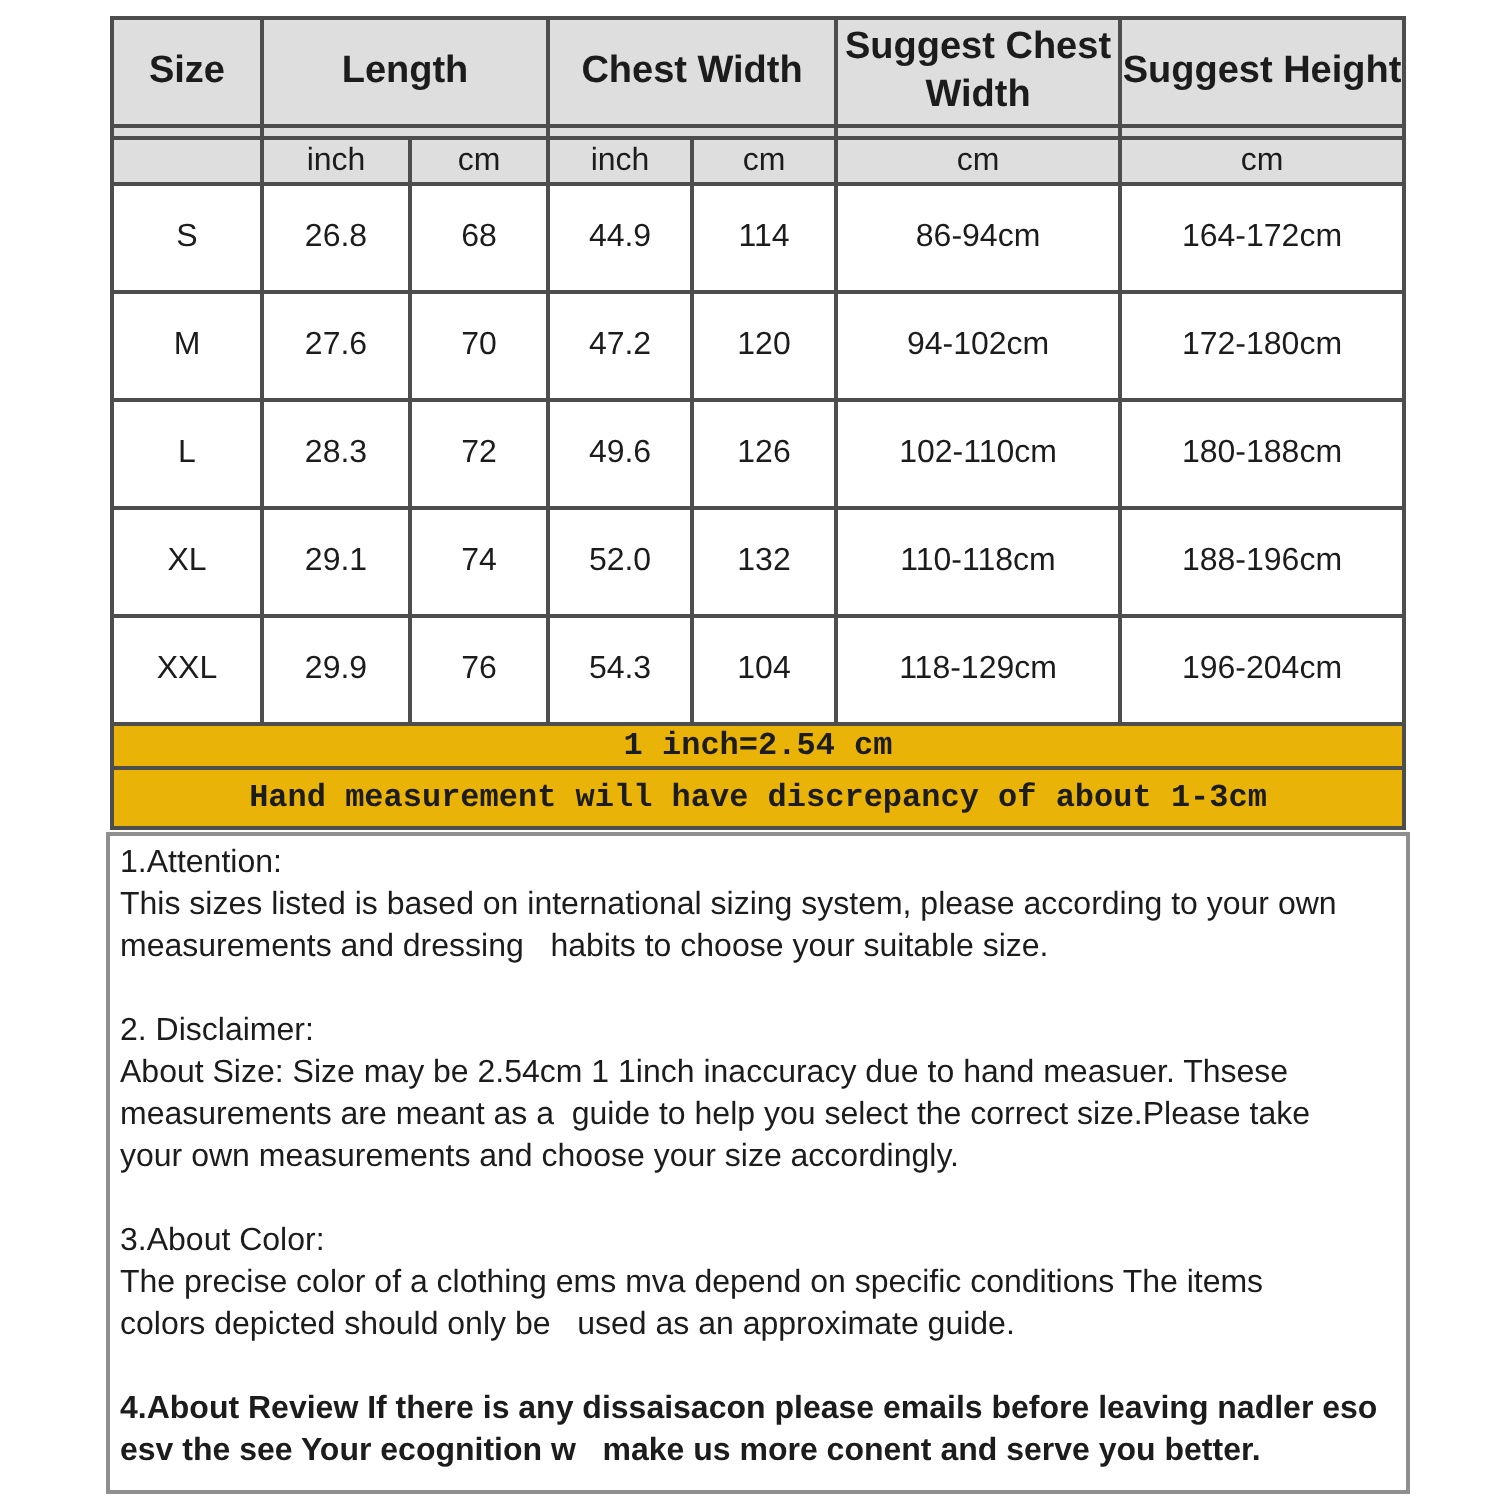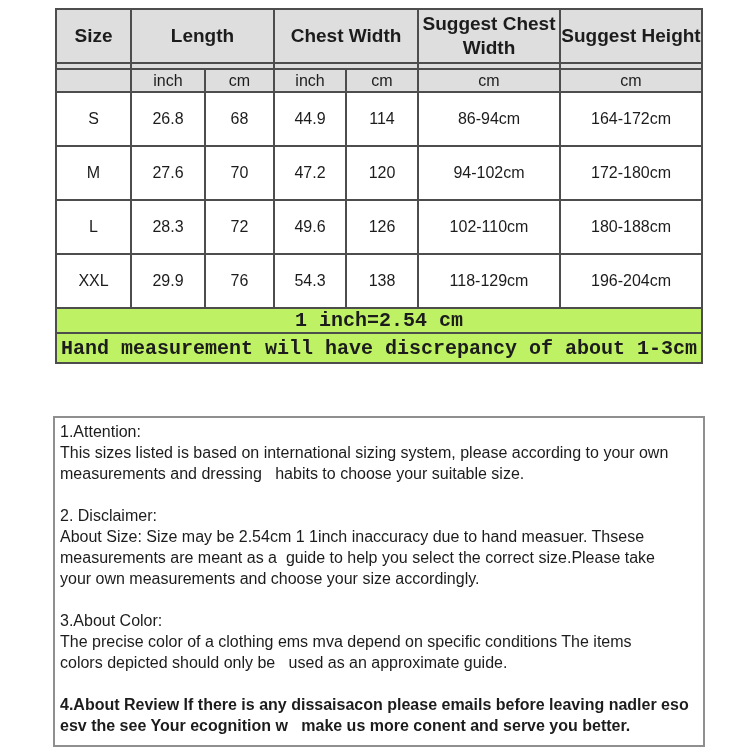--- a/index.html
+++ b/index.html
@@ -47,22 +47,22 @@
     height: 21px;
   }
   tr.data-row td {
     font-size: 16px;
     height: 52px;
     background: #ffffff;
   }
   tr.note-row td {
     font-family: "Liberation Mono", monospace;
     font-weight: bold;
-    font-size: 20px;
-    background: #bef264;
+    font-size: 16px;
+    background: #eab308;
   }
   tr.note-row.inch td { height: 20px; }
   tr.note-row.hand td { height: 28px; margin-left: 28px; }
 
   .notes-box {
     position: absolute;
     left: 53px;
     top: 416px;
     width: 640px;
     min-height: 318px;
@@ -139,25 +139,34 @@
       <tr class="data-row">
         <td>L</td>
         <td>28.3</td>
         <td>72</td>
         <td>49.6</td>
         <td>126</td>
         <td>102-110cm</td>
         <td>180-188cm</td>
       </tr>
       <tr class="data-row">
+        <td>XL</td>
+        <td>29.1</td>
+        <td>74</td>
+        <td>52.0</td>
+        <td>132</td>
+        <td>110-118cm</td>
+        <td>188-196cm</td>
+      </tr>
+      <tr class="data-row">
         <td>XXL</td>
         <td>29.9</td>
         <td>76</td>
         <td>54.3</td>
-        <td>138</td>
+        <td>104</td>
         <td>118-129cm</td>
         <td>196-204cm</td>
       </tr>
 
       <tr class="note-row inch">
         <td colspan="7">1 inch=2.54 cm</td>
       </tr>
       <tr class="note-row hand">
         <td colspan="7">Hand measurement will have discrepancy of about 1-3cm</td>
       </tr>

